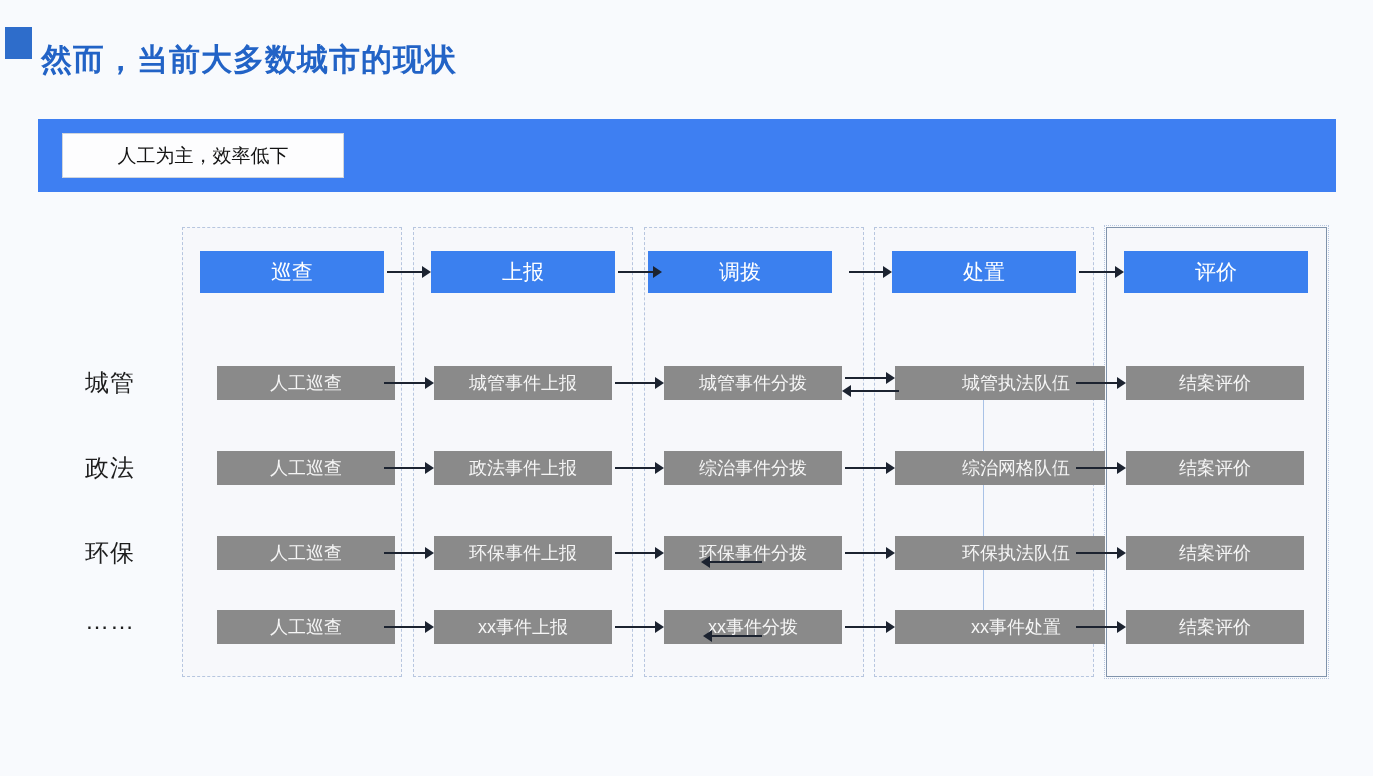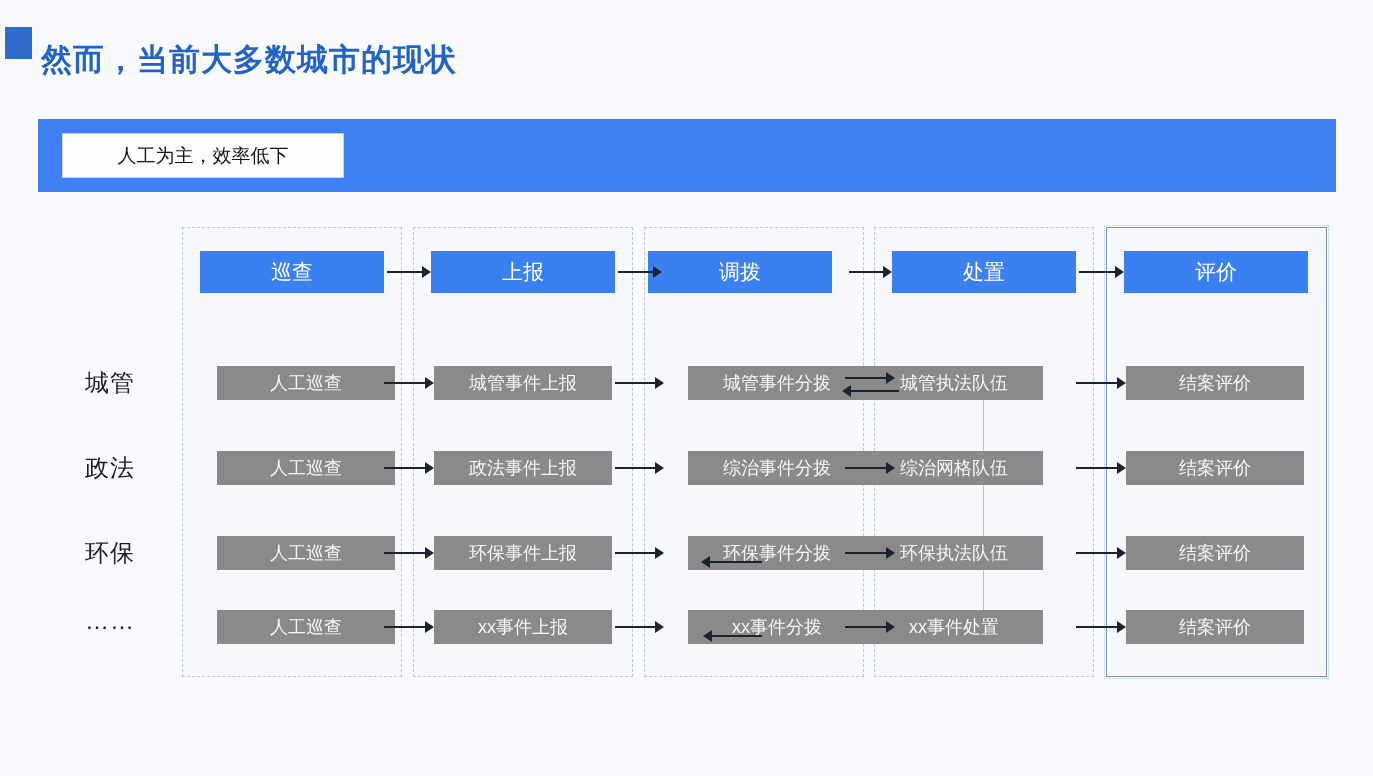--- a/index.html
+++ b/index.html
@@ -36,21 +36,21 @@
   .hdr{
     position:absolute;top:251px;height:42px;width:184px;background:#3b80ef;z-index:2;
     display:flex;align-items:center;justify-content:center;color:#ffffff;font-size:21px;
   }
   .h1{left:200px;}.h2{left:431px;}.h3{left:648px;}.h4{left:892px;}.h5{left:1124px;}
   
   .cell{
     position:absolute;height:34px;width:178px;background:#8a8a8a;z-index:2;
     display:flex;align-items:center;justify-content:center;color:#f5f5f5;font-size:18px;white-space:nowrap;
   }
-  .c1{left:217px;}.c2{left:434px;}.c3{left:688px;}.c4{left:865px;}.c5{left:1126px;}
+  .c1{left:217px;}.c2{left:434px;}.c3{left:664px;}.c4{left:895px;padding-left:32px;}.c5{left:1126px;}
   .r1{top:366px;}.r2{top:451px;}.r3{top:536px;}.r4{top:610px;}
   
   .rowlabel{
     position:absolute;left:58px;width:104px;height:34px;z-index:2;
     display:flex;align-items:center;justify-content:center;
     font-size:24px;color:#1d1d1d;letter-spacing:1px;
   }
   .rl1{top:366px;}.rl2{top:451px;}.rl3{top:536px;}.rl4{top:604px;}
   
   .arrow{position:absolute;height:2px;background:#1c2330;z-index:2;}

